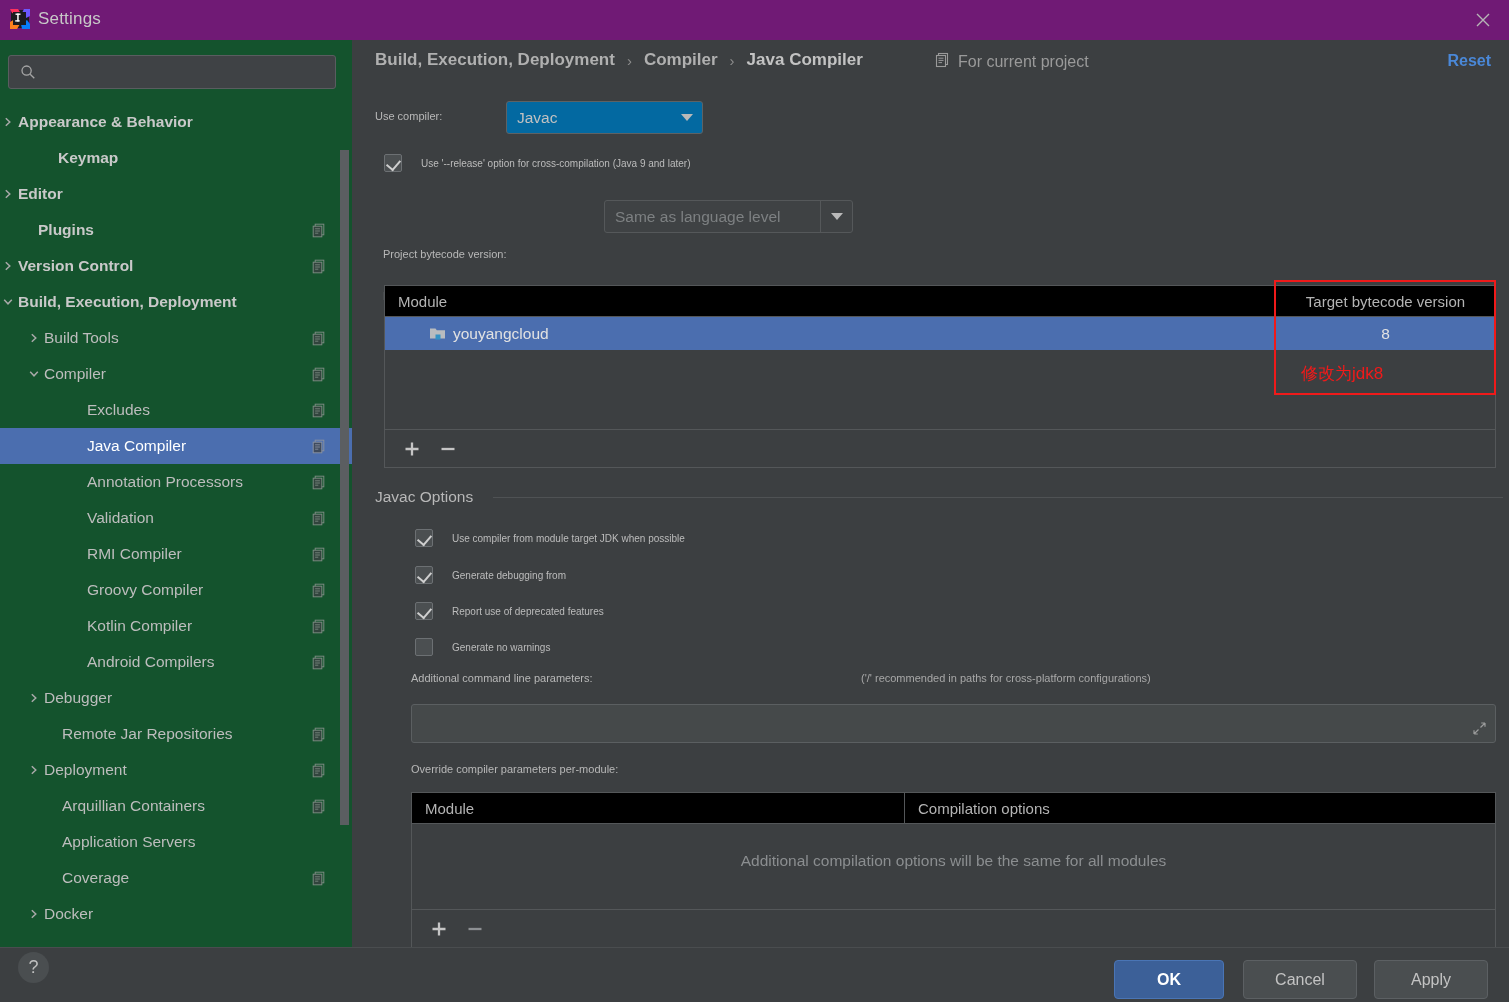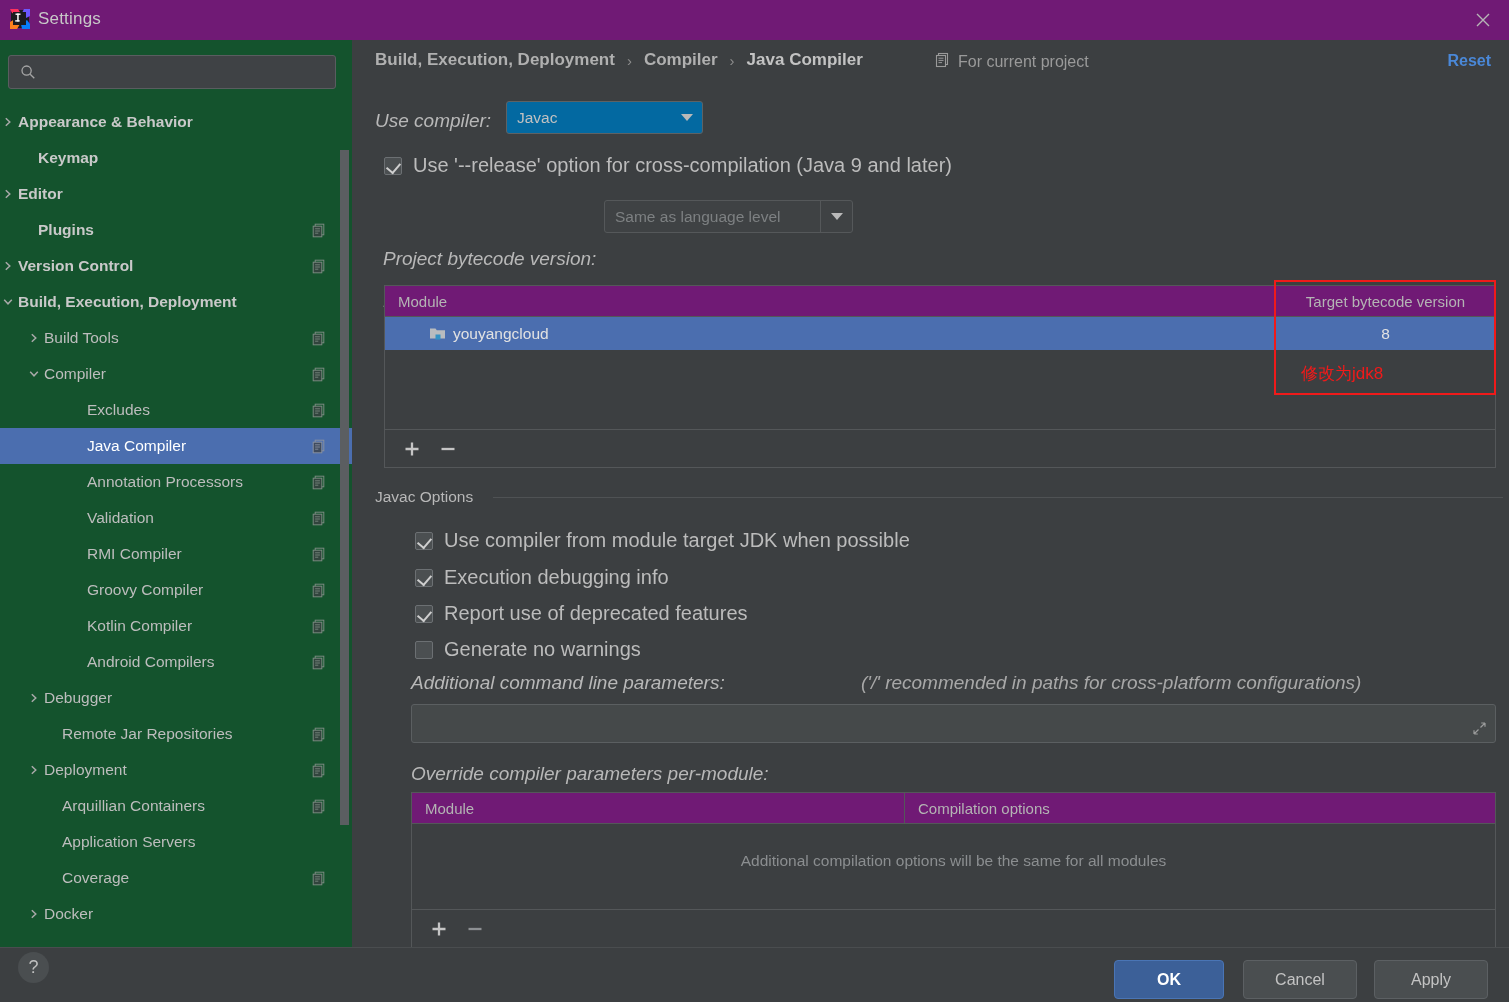--- a/index.html
+++ b/index.html
@@ -96,21 +96,21 @@
     position: absolute; left: 582px; top: 12px;
     display: flex; align-items: center; gap: 8px;
     font-size: 16px; color: #9a9a9a; white-space: nowrap;
   }
   .reset-link {
     position: absolute; right: 18px; top: 12px;
     font-size: 16px; font-weight: bold; color: #4a88d8;
     cursor: pointer;
   }
 
-  .lbl-static { position: absolute; font-size: 19px; color: #b8b8b8; white-space: nowrap; font-style: italic; }
+  .lbl-static { position: absolute; font-size: 11px; color: #b8b8b8; white-space: nowrap; }
 
   
   .combo {
     position: absolute; height: 33px;
     background: #0369a1; border: 1px solid #5e6264; border-radius: 3px;
     display: flex; align-items: center; cursor: pointer;
   }
   .combo .ctext { padding-left: 10px; font-size: 15.5px; color: #c1c1c1; white-space: nowrap; }
   .combo .carrow {
     position: absolute; right: 9px; width: 0; height: 0;
@@ -132,28 +132,28 @@
     width: 18px; height: 18px; flex: none;
     background: #4b4f51; border: 1px solid #6c7073; border-radius: 2px;
     position: relative;
   }
   .cbox.checked::after {
     content: ""; position: absolute; left: 4px; top: 2px;
     width: 7px; height: 11px;
     border-right: 2.4px solid #cfcfcf; border-bottom: 2.4px solid #cfcfcf;
     transform: rotate(40deg);
   }
-  .cbrow .ctxt { font-size: 20px; color: #bcbcbc; }
+  .cbrow .ctxt { font-size: 10px; color: #bcbcbc; margin-left: 8px; }
 
   
   .tbl {
     position: absolute; border: 1px solid #545759; background: #3c3f41;
   }
   .tbl-head {
-    display: flex; height: 31px; background: #701a75;
+    display: flex; height: 31px; background: #000000;
     border-bottom: 1px solid #545759;
   }
   .th {
     display: flex; align-items: center; font-size: 15px; color: #b4b4b4;
     padding-left: 13px; white-space: nowrap; overflow: hidden;
   }
   .th.ctr { justify-content: center; padding-left: 0; }
   .vdiv { width: 1px; background: #545759; flex: none; }
   .tbl-row {
     display: flex; height: 33px; align-items: stretch;
@@ -269,21 +269,21 @@
     <div class="tree" id="tree-container">
         <div class="tree-item bold">
           <span class="arrow" style="left:2px">
             <svg width="12" height="12" viewBox="0 0 12 12">
               <path d="M3.8 2.2 L7.8 6 L3.8 9.8" stroke="#a9a9a9" stroke-width="1.5" fill="none"></path>
             </svg>
           </span>
           <span class="lbl" style="margin-left:18px">Appearance &amp; Behavior</span>
         </div>
         <div class="tree-item bold">
-          <span class="lbl" style="margin-left:38px">Keymap</span>
+          <span class="lbl" style="margin-left:58px">Keymap</span>
         </div>
         <div class="tree-item bold">
           <span class="arrow" style="left:2px">
             <svg width="12" height="12" viewBox="0 0 12 12">
               <path d="M3.8 2.2 L7.8 6 L3.8 9.8" stroke="#a9a9a9" stroke-width="1.5" fill="none"></path>
             </svg>
           </span>
           <span class="lbl" style="margin-left:18px">Editor</span>
         </div>
         <div class="tree-item bold">
@@ -550,21 +550,21 @@
       <span class="gtitle">Javac Options</span>
       <span class="gline"></span>
     </div>
 
     <div class="cbrow" style="left:62px; top:489px;">
       <span class="cbox checked"></span>
       <span class="ctxt">Use compiler from module target JDK when possible</span>
     </div>
     <div class="cbrow" style="left:62px; top:526px;">
       <span class="cbox checked"></span>
-      <span class="ctxt">Execution debugging info</span>
+      <span class="ctxt">Generate debugging from</span>
     </div>
     <div class="cbrow" style="left:62px; top:562px;">
       <span class="cbox checked"></span>
       <span class="ctxt">Report use of deprecated features</span>
     </div>
     <div class="cbrow" style="left:62px; top:598px;">
       <span class="cbox"></span>
       <span class="ctxt">Generate no warnings</span>
     </div>
 

